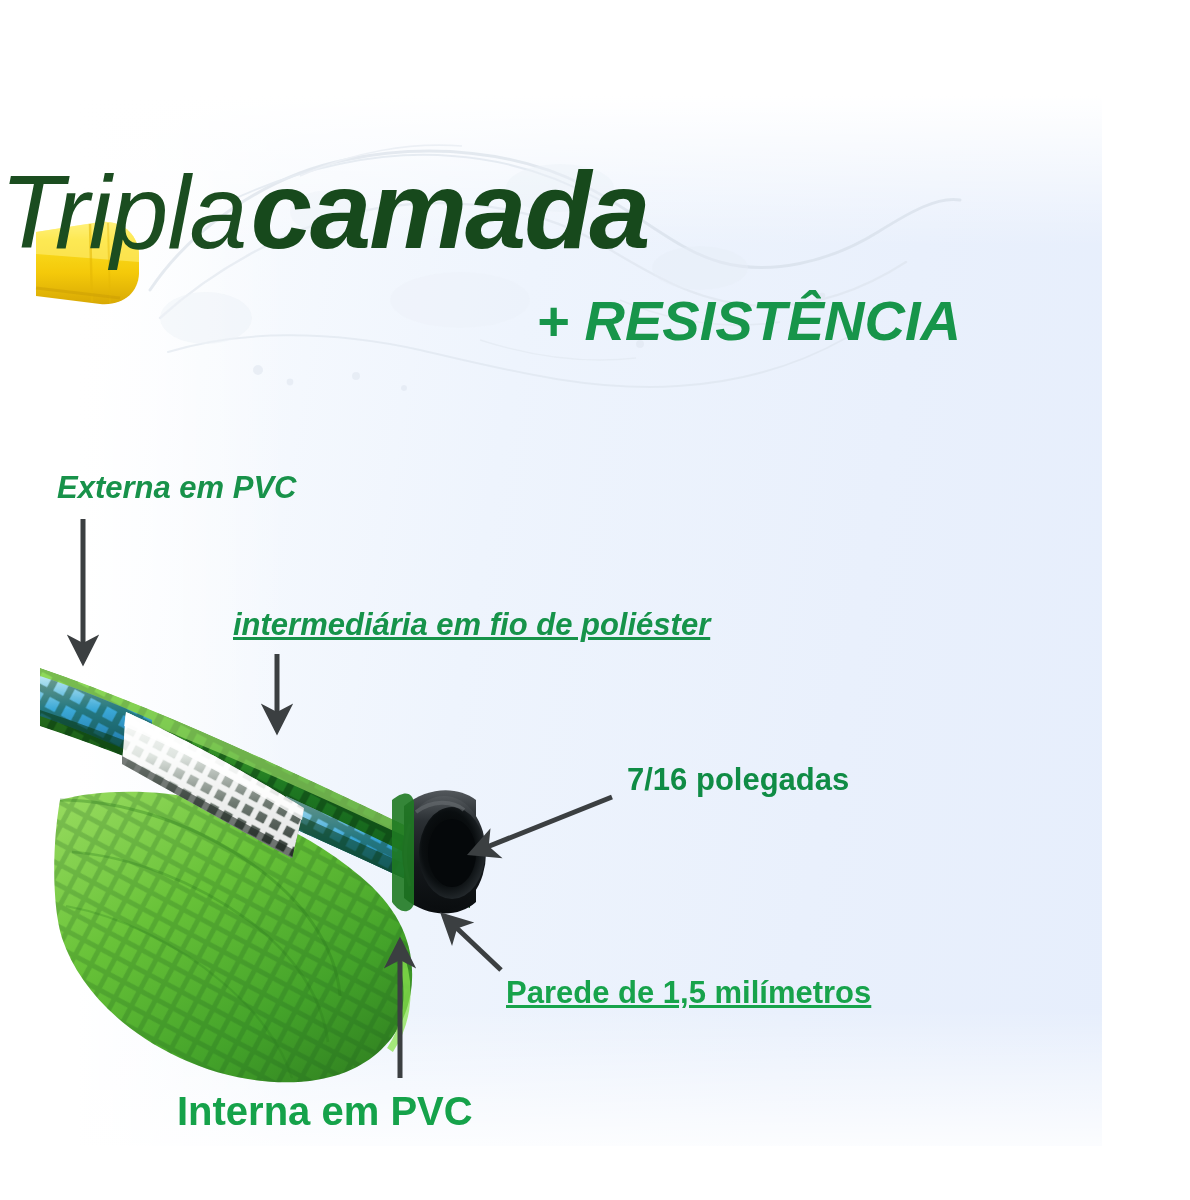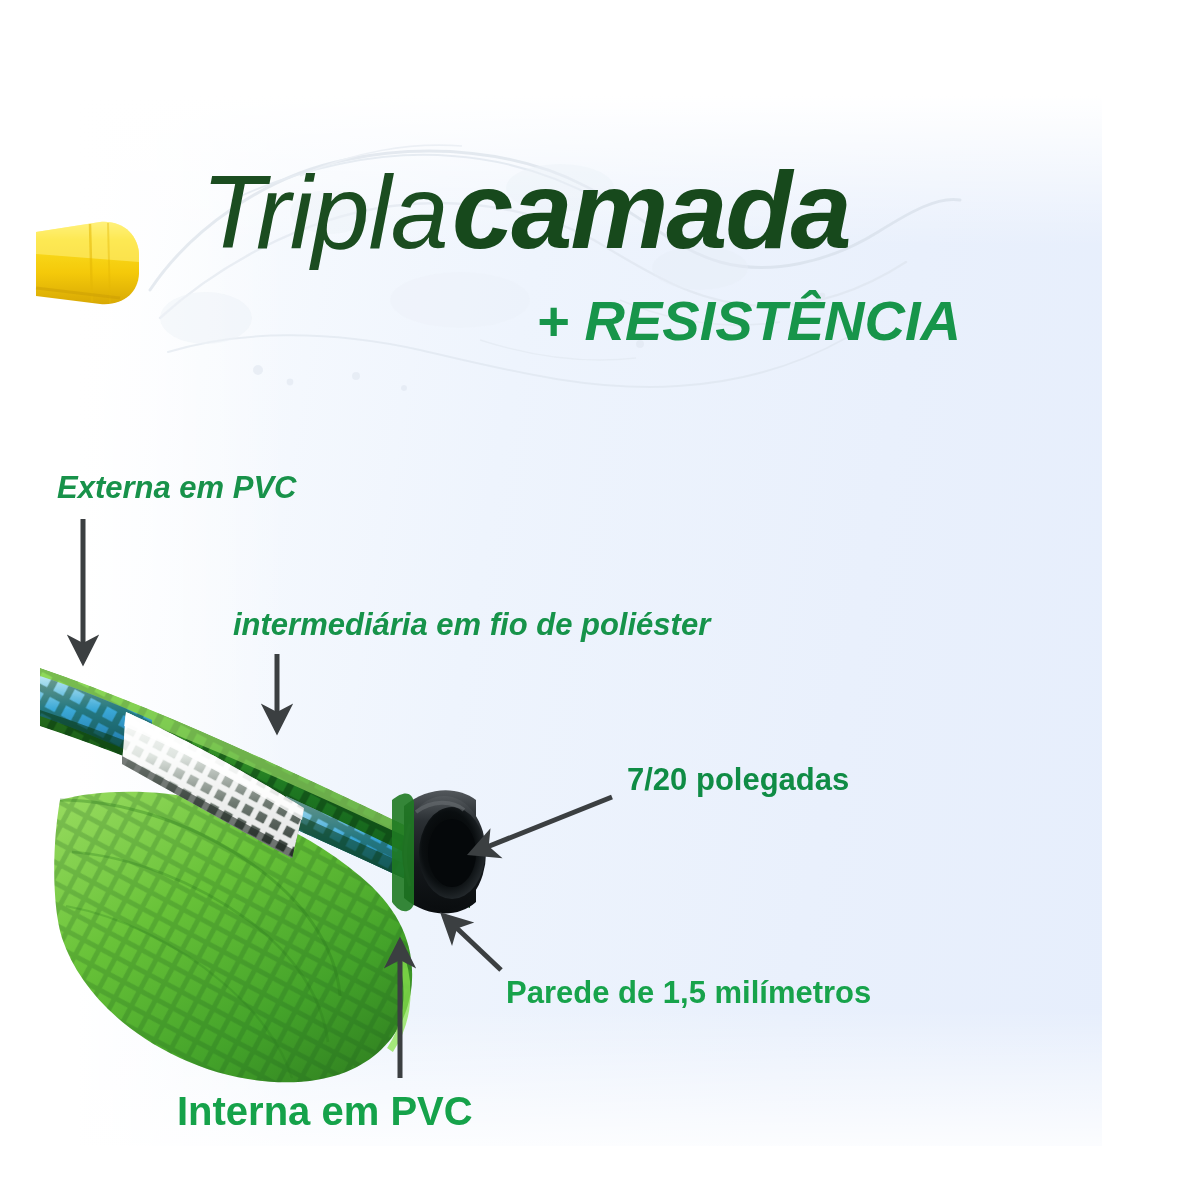--- a/index.html
+++ b/index.html
@@ -39,24 +39,23 @@
     background:linear-gradient(180deg,#ffffff 0%,rgba(255,255,255,0) 100%);
   }
   .panel-fade-b{
     position:absolute;left:78px;top:1010px;width:1024px;height:136px;
     background:linear-gradient(0deg,rgba(255,255,255,.85) 0%,rgba(255,255,255,0) 100%);
   }
 
   
   .headline{
     position:absolute;left:0;top:155px;width:1035px;
-    text-align:center;
+    text-align:left;
     line-height:1;
     white-space:nowrap;
-    padding-left:8px;
   }
   .t-tripla{
     font-size:104px;
     font-style:italic;
     font-weight:400;
     color:#1b4d20;
     letter-spacing:-1px;
   }
   .t-camada{
     font-size:110px;
@@ -86,32 +85,34 @@
   }
   .lbl-externa{
     left:57px;top:470px;
     font-size:31px;font-style:italic;
     color:#18924a;
   }
   .lbl-inter{
     left:233px;top:607px;
     font-size:31px;font-style:italic;
     color:#16934a;
+    text-decoration:underline;
   }
   .lbl-diam{
     left:627px;top:759px;
     font-size:31px;line-height:1.34;
     color:#0f8c45;
     font-style:normal;
   }
   .lbl-parede{
     left:506px;top:975px;
     font-size:31px;
     color:#17a34b;
     font-style:normal;
+    text-decoration:underline;
   }
   .lbl-interna{
     left:177px;top:1089px;
     font-size:40px;
     color:#15a24a;
   }
 
   
   svg.overlay{
     position:absolute;left:0;top:0;width:1190px;height:1200px;
@@ -311,20 +312,20 @@
     <line x1="501" y1="970" x2="444" y2="916" stroke="#3b3f41" stroke-width="5" marker-end="url(#ah)"></line>
 
     <line x1="400" y1="1078" x2="400" y2="942" stroke="#3b3f41" stroke-width="5" marker-end="url(#ah)"></line>
   </svg>
 
   <div class="lbl lbl-externa">Externa em PVC</div>
 
   <div class="lbl lbl-inter">intermediária em fio de poliéster</div>
 
   <div class="lbl lbl-diam">
-    <div>7/20 polegadas</div>
+    <div>7/16 polegadas</div>
   </div>
 
   <div class="lbl lbl-parede">Parede de 1,5 milímetros</div>
 
   <div class="lbl lbl-interna">Interna em PVC</div>
 
 </div>
 
 </body></html>

